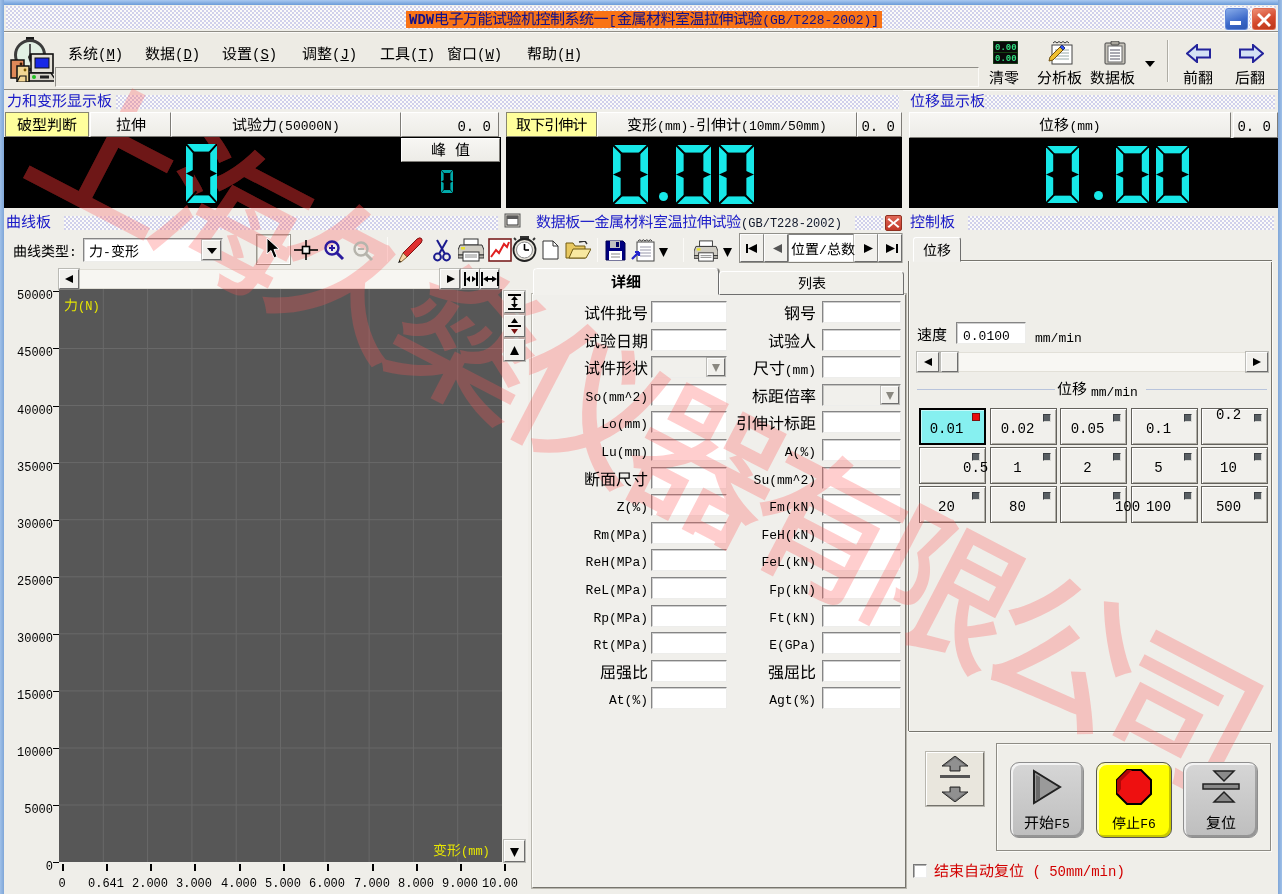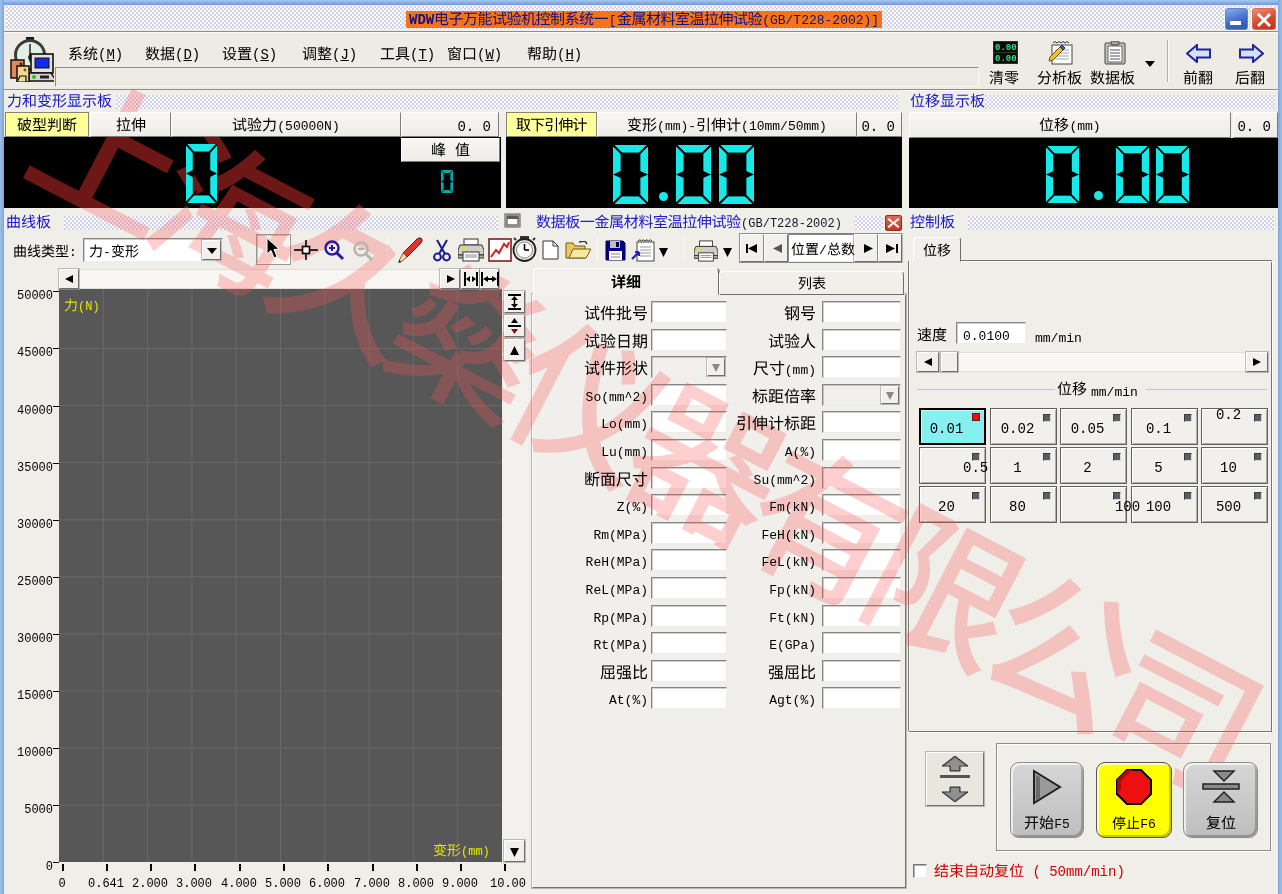--- a/index.html
+++ b/index.html
@@ -551,21 +551,21 @@
 <div style="position:absolute;z-index:20;left:261px;top:874px;width:44px;text-align:center;white-space:nowrap;line-height:1;"><span style="font:12px 'Liberation Mono',monospace;color:#000;">5.000</span></div>
 <div style="position:absolute;left:327px;top:864px;width:2px;height:7px;background:#000"></div>
 <div style="position:absolute;z-index:20;left:305px;top:874px;width:44px;text-align:center;white-space:nowrap;line-height:1;"><span style="font:12px 'Liberation Mono',monospace;color:#000;">6.000</span></div>
 <div style="position:absolute;left:372px;top:864px;width:2px;height:7px;background:#000"></div>
 <div style="position:absolute;z-index:20;left:350px;top:874px;width:44px;text-align:center;white-space:nowrap;line-height:1;"><span style="font:12px 'Liberation Mono',monospace;color:#000;margin-top:24px;">7.000</span></div>
 <div style="position:absolute;left:416px;top:864px;width:2px;height:7px;background:#000"></div>
 <div style="position:absolute;z-index:20;left:394px;top:874px;width:44px;text-align:center;white-space:nowrap;line-height:1;"><span style="font:12px 'Liberation Mono',monospace;color:#000;">8.000</span></div>
 <div style="position:absolute;left:460px;top:864px;width:2px;height:7px;background:#000"></div>
 <div style="position:absolute;z-index:20;left:438px;top:874px;width:44px;text-align:center;white-space:nowrap;line-height:1;"><span style="font:12px 'Liberation Mono',monospace;color:#000;">9.000</span></div>
 <div style="position:absolute;left:504px;top:864px;width:2px;height:7px;background:#000"></div>
-<div style="position:absolute;z-index:20;left:482px;top:874px;width:44px;text-align:right;white-space:nowrap;line-height:1;"><span style="font:12px 'Liberation Mono',monospace;color:#000;">10.00</span></div>
+<div style="position:absolute;z-index:20;left:482px;top:874px;width:44px;text-align:left;white-space:nowrap;line-height:1;"><span style="font:12px 'Liberation Mono',monospace;color:#000;">10.00</span></div>
 <div style="position:absolute;z-index:20;left:64px;top:297px;white-space:nowrap;line-height:1;"><svg width="14.0" height="14" viewBox="0 -880 1000 1000" style="vertical-align:-1.7px" fill="#E8E800">
       <use href="#r529b" x="0"></use>
     </svg><span style="font:12px 'Liberation Mono',monospace;color:#E8E800;">(N)</span></div>
 <div style="position:absolute;z-index:20;left:433px;top:842px;white-space:nowrap;line-height:1;"><svg width="28.0" height="14" viewBox="0 -880 2000 1000" style="vertical-align:-1.7px" fill="#E8E800">
       <use href="#r53d8" x="0"></use>
       <use href="#r5f62" x="1000"></use>
     </svg><span style="font:12px 'Liberation Mono',monospace;color:#E8E800;">(mm)</span></div>
 <div style="position:absolute;left:503px;top:289px;width:25px;height:573px;background:#F2F1ED"></div>
 <div class="btn" style="position:absolute;left:504px;top:291px;width:21px;height:22px;text-align:center"><svg width="13" height="16" viewBox="0 0 13 16" style="margin-top:2px">
       <path d="M0,1 L13,1 M0,15 L13,15" stroke="#000" stroke-width="2"></path>

